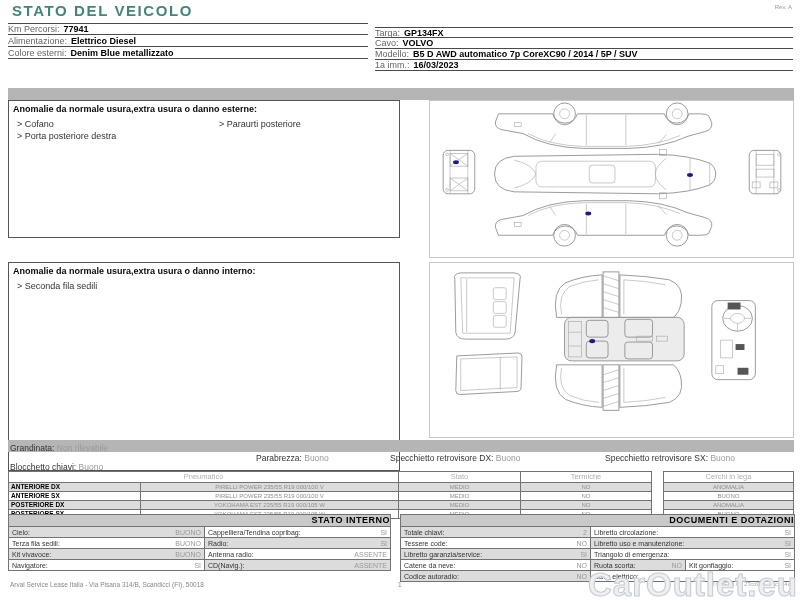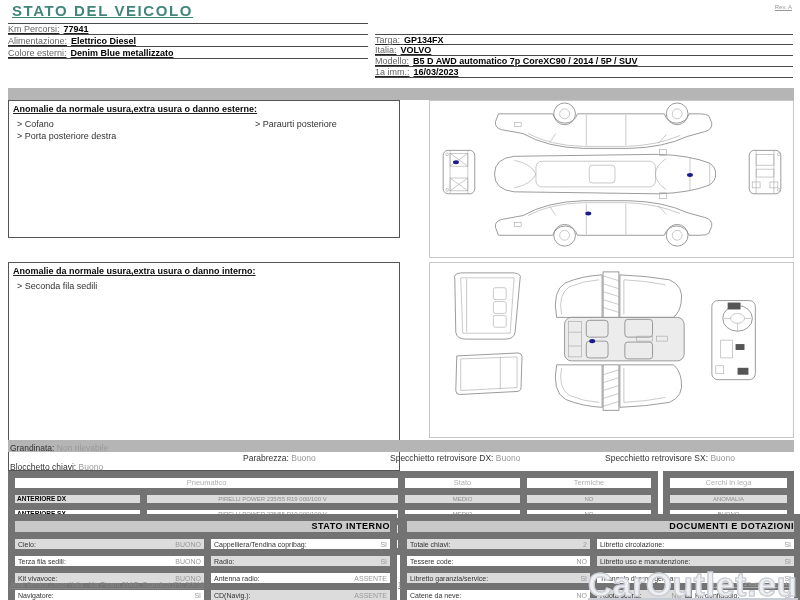--- a/index.html
+++ b/index.html
@@ -1,57 +1,57 @@
 <!DOCTYPE html>
 <html><head>
 <meta charset="utf-8">
 <style>
   * { box-sizing: border-box; margin: 0; padding: 0; }
   html, body { width: 800px; height: 600px; background: #fff; }
   body { font-family: "Liberation Sans", sans-serif; position: relative; overflow: hidden; color: #222; }
 
-  .abs { position: absolute; text-decoration: underline; }
+  .abs { position: absolute; }
 
   
   .title { left: 12px; top: 2px; font-size: 15px; font-weight: bold; letter-spacing: 1.6px; color: #40867a; }
   .rev { right: 8px; top: 4px; font-size: 6px; color: #999; }
 
   
   .info-left  { left: 8px;   top: 23px; width: 360px; }
-  .info-right { left: 375px; top: 34px; width: 418px; }
+  .info-right { left: 375px; top: 27px; width: 418px; }
   .info-row { display: flex; gap: 4px; align-items: center; height: 12px; border-bottom: 1px solid #4a4a4a; font-size: 9px; white-space: nowrap; }
   .info-right .info-row { height: 11px; }
   .info-left .info-row:first-child, .info-right .info-row:first-child { border-top: 1px solid #4a4a4a; }
   .info-row .lbl { color: #666; }
   .info-row .val { color: #000; font-weight: bold; }
 
   .graybar { left: 8px; width: 786px; height: 12px; background: #b5b5b5; }
   .bar1 { top: 88px; } .bar2 { top: 440px; }
 
   
   .anom-box { left: 8px; width: 392px; border: 1px solid #555; background: #fff; }
   .ext-box { top: 100px; height: 138px; }
   .int-box { top: 262px; height: 209px; }
   .anom-header { font-weight: bold; font-size: 9px; color: #0a0a0a; padding: 3px 4px 1px 4px; }
   .anom-col { position: absolute; top: 17px; font-size: 9px; color: #333; line-height: 12px; white-space: nowrap; }
-  .col1 { left: 8px; } .col2 { left: 210px; margin-left: 36px; }
+  .col1 { left: 8px; } .col2 { left: 210px; }
 
   .diag-box { left: 429px; width: 365px; border: 1px solid #c6c6c6; background: #fff; }
   .ext-diag { top: 100px; height: 158px; }
   .int-diag { top: 262px; height: 176px; }
   .diag-box svg { display: block; width: 100%; height: 100%; }
 
   
   .band-item { position: absolute; font-size: 8.5px; white-space: nowrap; }
   .band-item .lbl { color: #333; }
   .band-item .val { color: #999; }
 
   
   table { border-collapse: collapse; table-layout: fixed; position: absolute; }
-  td { border: 7px solid #737373; overflow: hidden; white-space: nowrap; }
+  td { border: 1px solid #737373; overflow: hidden; white-space: nowrap; }
 
   
   .tyre-main  { left: 8px;   top: 471px; width: 643px; }
   .tyre-cerchi{ left: 663px; top: 471px; width: 131px; }
   .tyre-main td, .tyre-cerchi td { height: 8px; line-height: 8px; font-size: 6px; padding: 0 2px; }
   .th-row td { height: 10px; line-height: 10px; color: #b0b0b0; font-size: 7.5px; text-align: center; background: #fff; }
   .tyre-alt td { background: #dcdcdc; }
   td.pos { font-weight: bold; color: #000; font-size: 6.5px; text-align: left; }
   td.cen { text-align: center; color: #8f8f8f; }
 
@@ -96,21 +96,21 @@
     <span class="val">Denim Blue metallizzato</span>
   </div>
 </div>
 
 <div class="abs info-right">
   <div class="info-row">
     <span class="lbl">Targa:</span>
     <span class="val">GP134FX</span>
   </div>
   <div class="info-row">
-    <span class="lbl">Italia:</span>
+    <span class="lbl">Cavo:</span>
     <span class="val">VOLVO</span>
   </div>
   <div class="info-row">
     <span class="lbl">Modello:</span>
     <span class="val">B5 D AWD automatico 7p CoreXC90 / 2014 / 5P / SUV</span>
   </div>
   <div class="info-row">
     <span class="lbl">1a imm.:</span>
     <span class="val">16/03/2023</span>
   </div>
@@ -233,21 +233,21 @@
     <rect class="stroke-thin" x="288" y="104" width="8" height="8"></rect>
   </svg>
 </div>
 
 <div class="abs graybar bar2"></div>
 
 <div class="band-item" style="left:10px; top:443px;">
   <span class="lbl">Grandinata:</span>
   <span class="val">Non rilevabile</span>
 </div>
-<div class="band-item" style="left:243px; top:453px;">
+<div class="band-item" style="left:256px; top:453px;">
   <span class="lbl">Parabrezza:</span>
   <span class="val">Buono</span>
 </div>
 <div class="band-item" style="left:390px; top:453px;">
   <span class="lbl">Specchietto retrovisore DX:</span>
   <span class="val">Buono</span>
 </div>
 <div class="band-item" style="left:605px; top:453px;">
   <span class="lbl">Specchietto retrovisore SX:</span>
   <span class="val">Buono</span>

